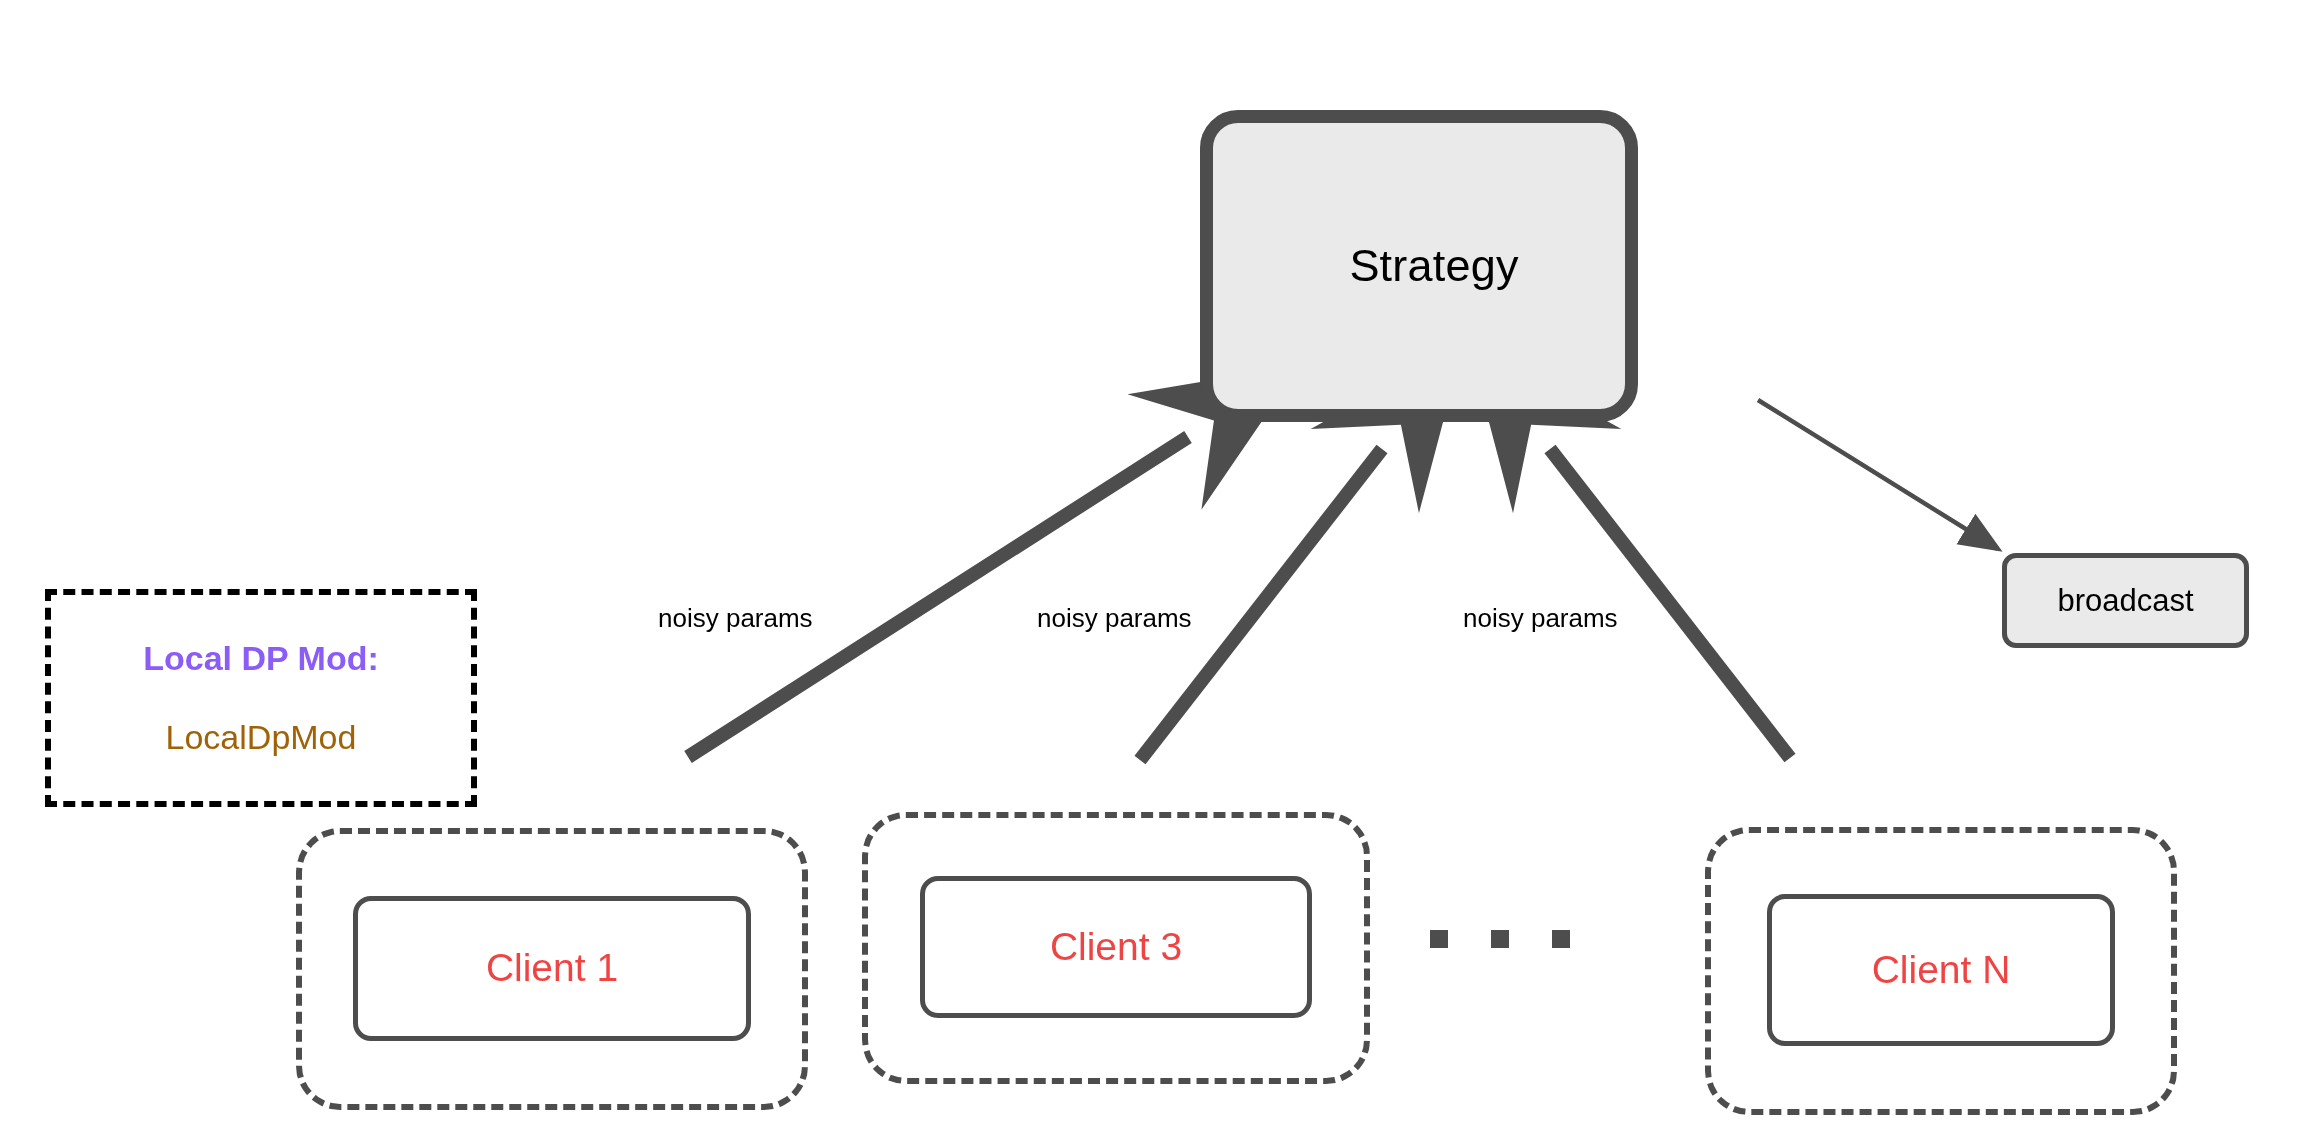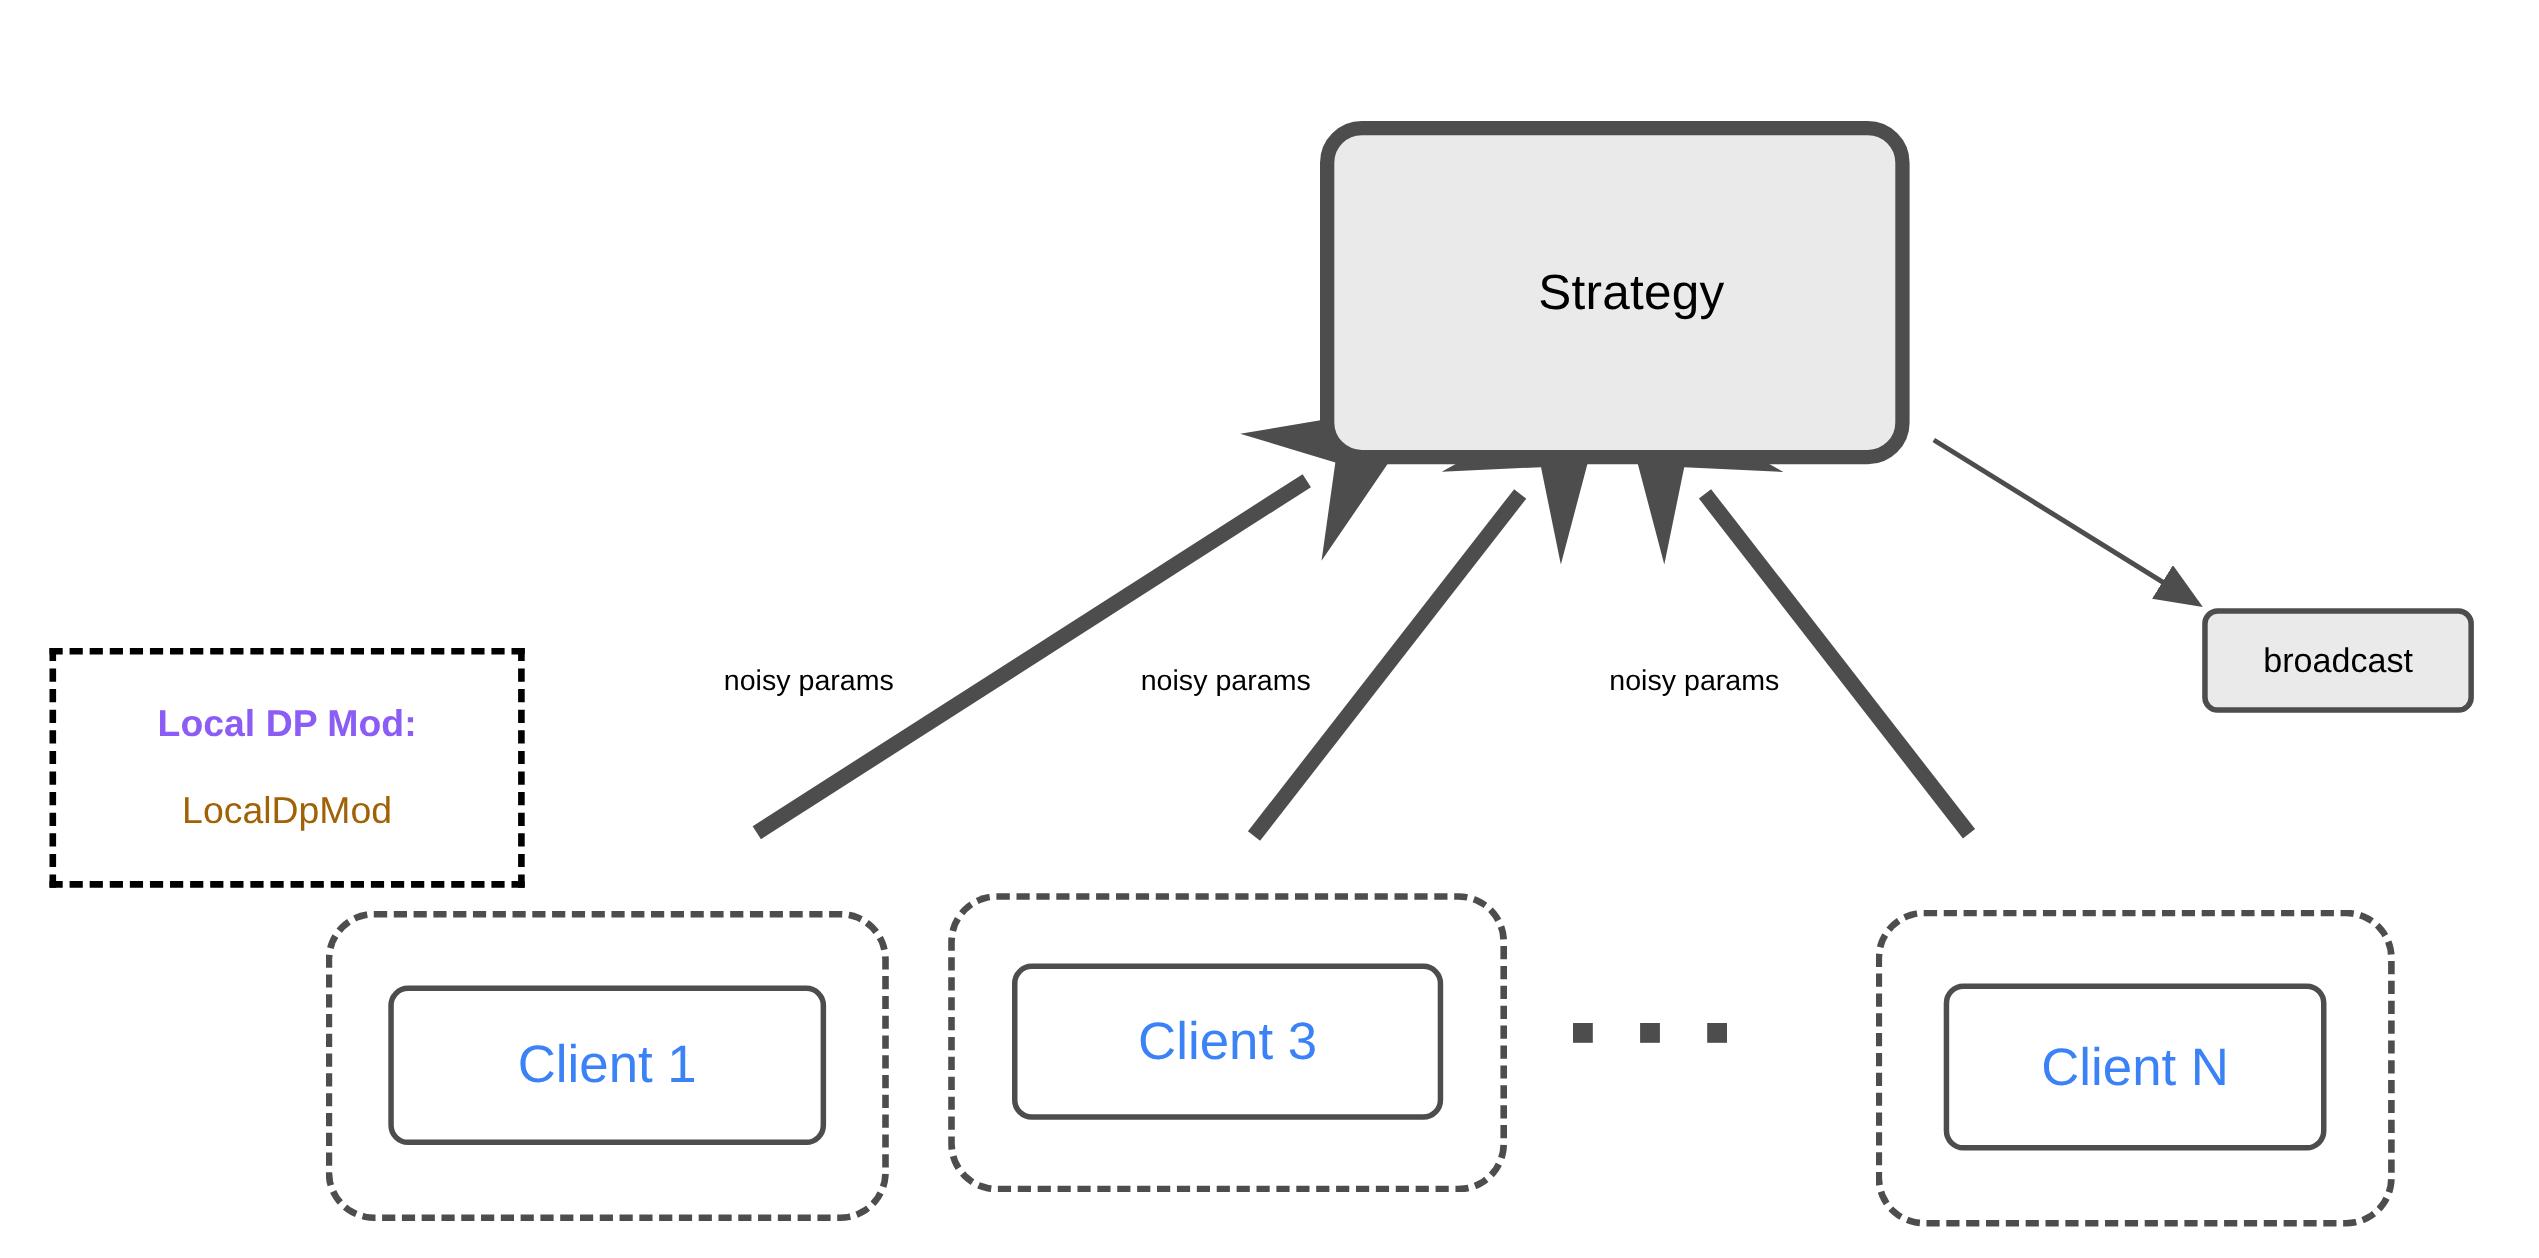--- a/index.html
+++ b/index.html
@@ -25,21 +25,21 @@
     width: 2308px;
     height: 1144px;
     pointer-events: none;
   }
 
   
   .strategy-node {
     position: absolute;
     left: 1200px;
     top: 110px;
-    width: 536px;
+    width: 438px;
     height: 312px;
     box-sizing: border-box;
     background: #eaeaea;
     border: 13px solid #4d4d4d;
     border-radius: 38px;
     display: flex;
     align-items: center;
     justify-content: center;
     padding-left: 30px;
   }
@@ -113,22 +113,22 @@
   .client-box {
     box-sizing: border-box;
     background: #ffffff;
     border: 5px solid #4d4d4d;
     border-radius: 18px;
     display: flex;
     align-items: center;
     justify-content: center;
   }
   .client-label {
-    font-size: 48px;
-    color: #3b82f6;
+    font-size: 39px;
+    color: #ef4444;
     white-space: nowrap;
   }
 
   .group-c1 { left: 296px;  top: 828px;  width: 512px; height: 282px; }
   .group-c2 { left: 862px;  top: 812px;  width: 508px; height: 272px; }
   .group-cn { left: 1705px; top: 827px;  width: 472px; height: 288px; }
 
   .group-c1 .client-box { width: 398px; height: 145px; margin-top: -2px; }
   .group-c2 .client-box { width: 392px; height: 142px; margin-top: -2px; }
   .group-cn .client-box { width: 348px; height: 152px; margin-top: -2px; }

